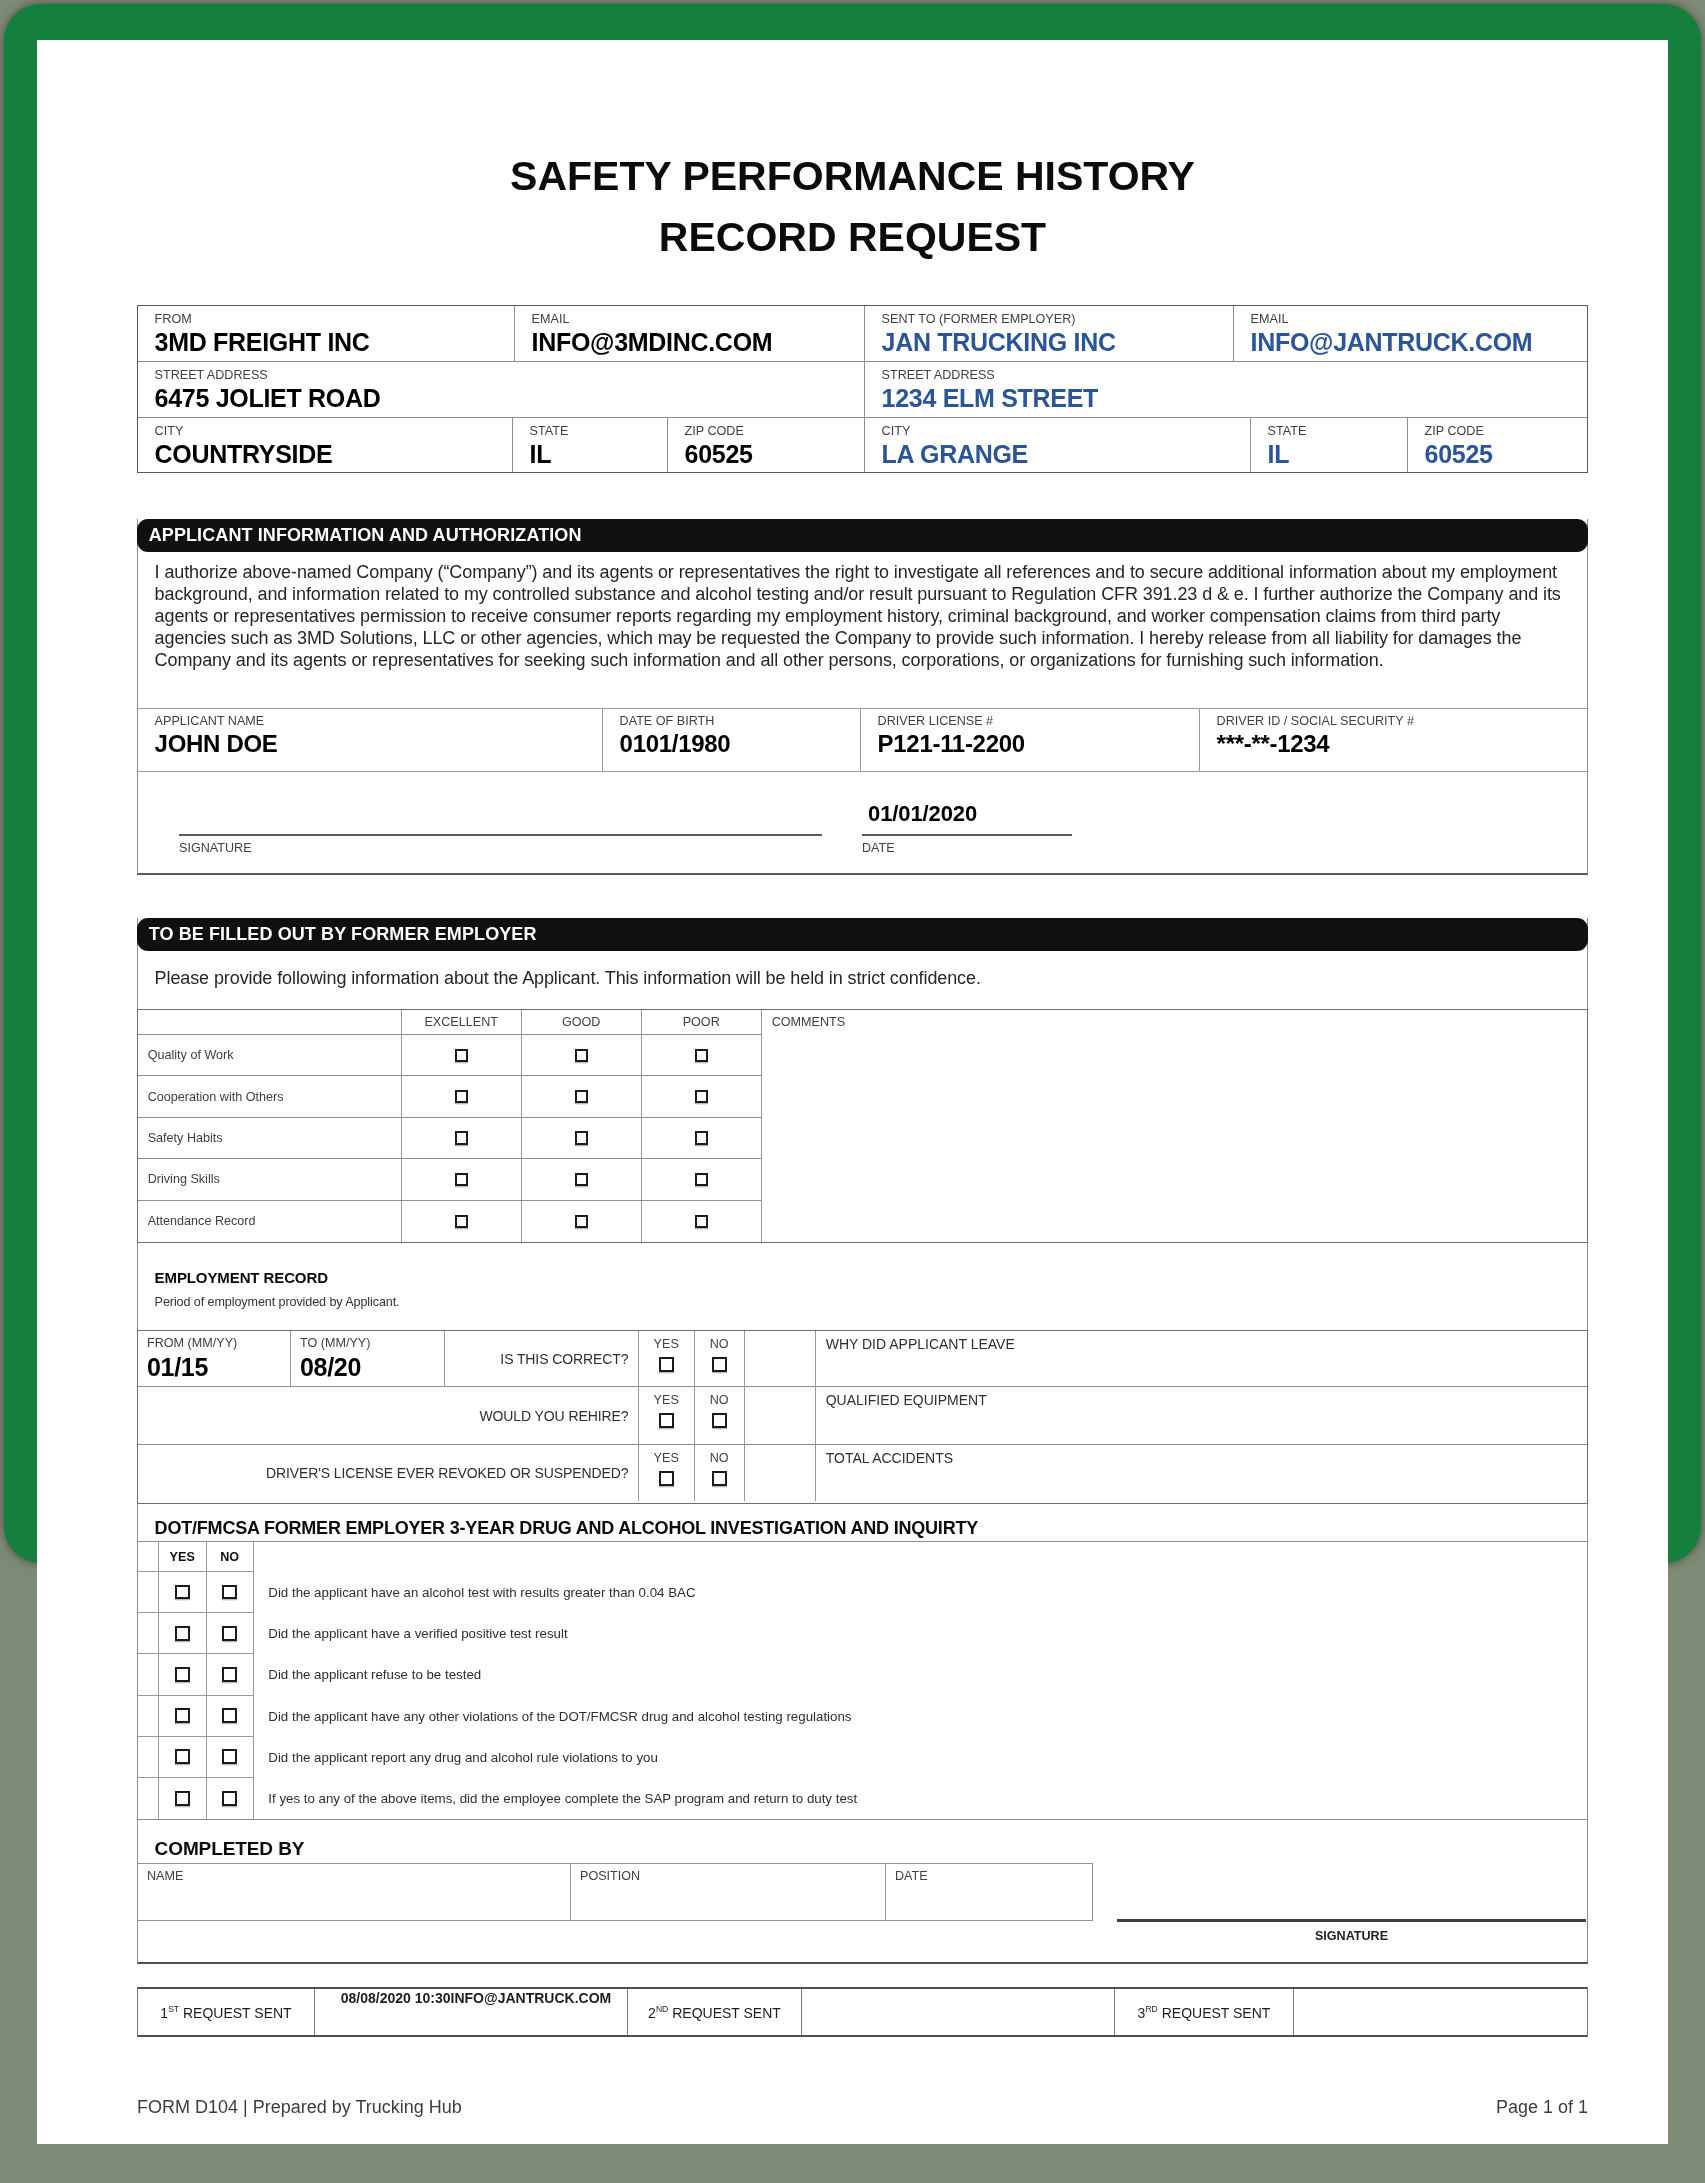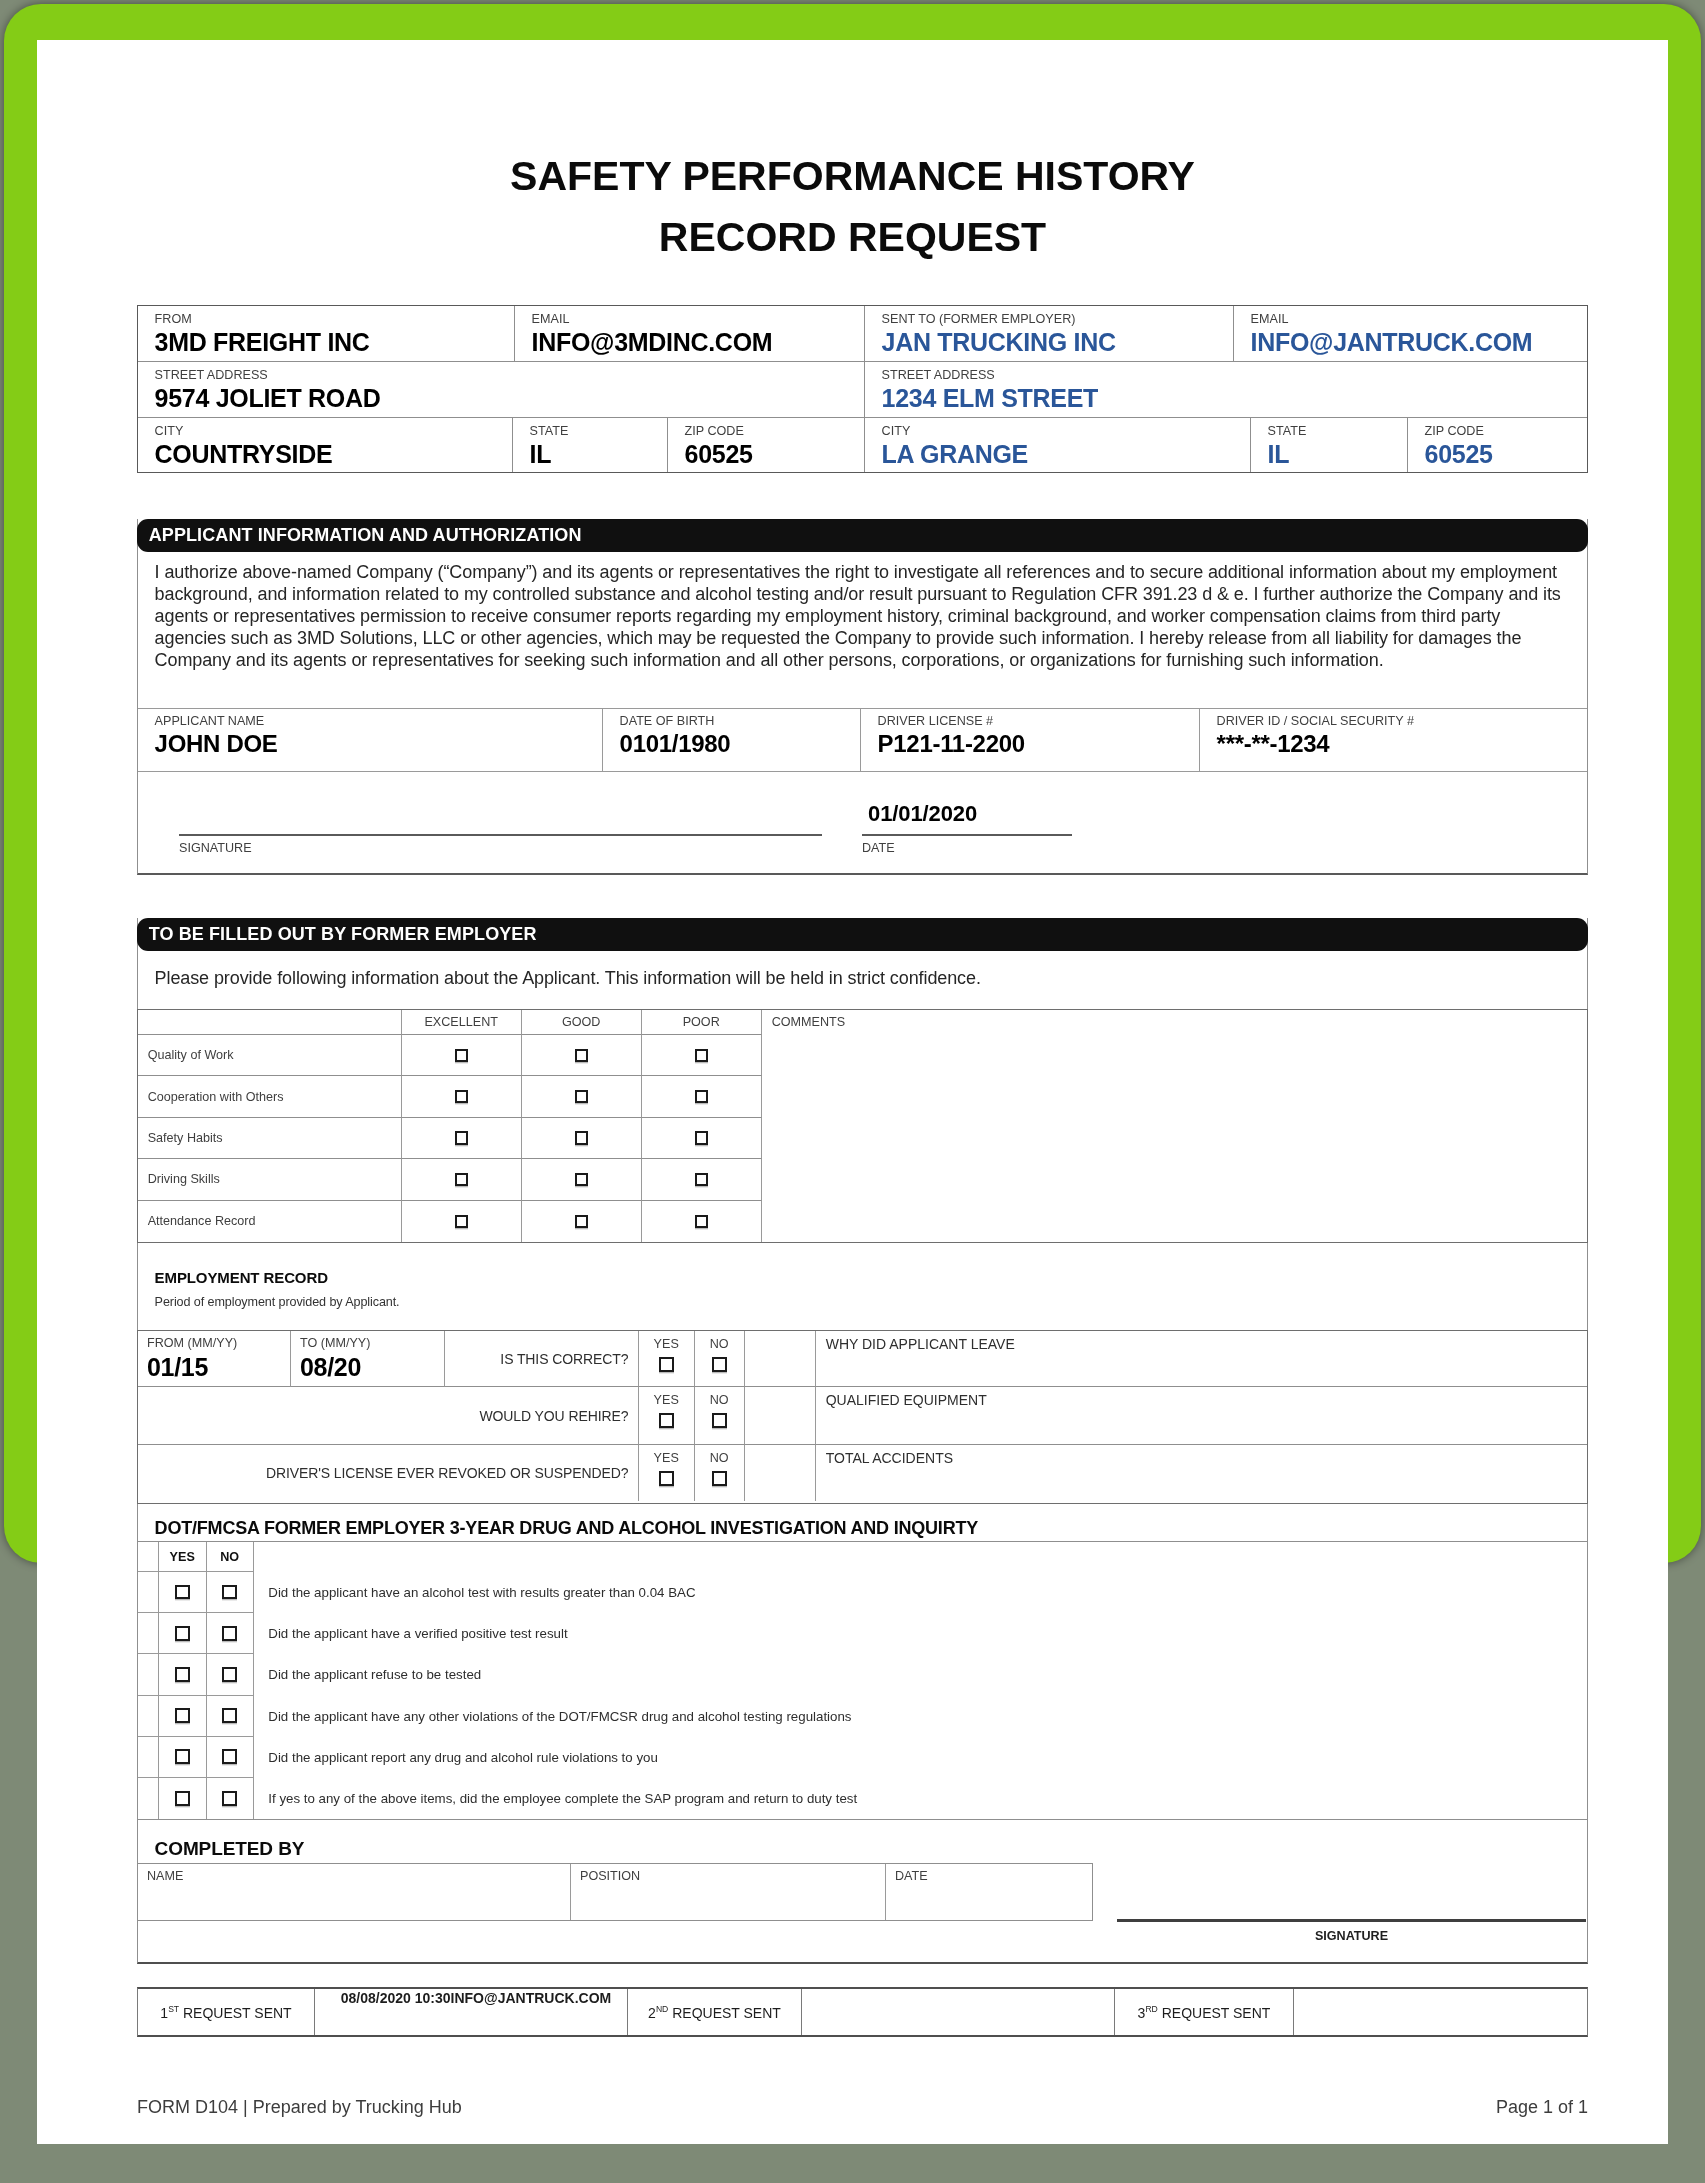--- a/index.html
+++ b/index.html
@@ -1,18 +1,18 @@
 <!DOCTYPE html>
 <html style="font-size:10.6px"><head>
 <meta charset="utf-8">
 <style>
   * { margin:0; padding:0; box-sizing:border-box; }
   html,body { width:1705px; height:2183px; }
   body { background:#7E8A76; font-family:"Liberation Sans","DejaVu Sans",sans-serif; position:relative; letter-spacing:-0.1px; }
-  .frame { position:absolute; left:4px; top:4px; width:1697px; height:1559px; background:#84cc16; border-radius:37px; box-shadow:0 0 9.3px rgba(0,0,0,.45); }
+  .frame { position:absolute; left:4px; top:4px; width:1697px; height:1559px; background:#15803d; border-radius:37px; box-shadow:0 0 9.3px rgba(0,0,0,.45); }
   .page { position:absolute; left:33px; top:36px; width:1631px; height:2104px; background:#ffffff; }
 
   .title { position:absolute; left:0; width:100%; text-align:center; font-weight:bold; font-size:41px; color:#0b0b0b; letter-spacing:0; }
   .t1 { top:113px; }
   .t2 { top:174px; }
 
   .lbl { font-size:12.6px; color:#3f3f3f; letter-spacing:0; }
   .val { font-size:25px; font-weight:bold; color:#000; letter-spacing:-0.3px; }
   .blue { color:#2A5699; }
 
@@ -120,21 +120,21 @@
           <div class="val blue">JAN TRUCKING INC</div>
         </div>
         <div class="cell" style="flex:1">
           <div class="lbl">EMAIL</div>
           <div class="val blue">INFO@JANTRUCK.COM</div>
         </div>
       </div>
       <div class="t-row r2">
         <div class="cell" style="width:727px">
           <div class="lbl">STREET ADDRESS</div>
-          <div class="val">9574 JOLIET ROAD</div>
+          <div class="val">6475 JOLIET ROAD</div>
         </div>
         <div class="cell" style="flex:1">
           <div class="lbl">STREET ADDRESS</div>
           <div class="val blue">1234 ELM STREET</div>
         </div>
       </div>
       <div class="t-row r3 last">
         <div class="cell" style="width:375px">
           <div class="lbl">CITY</div>
           <div class="val">COUNTRYSIDE</div>

